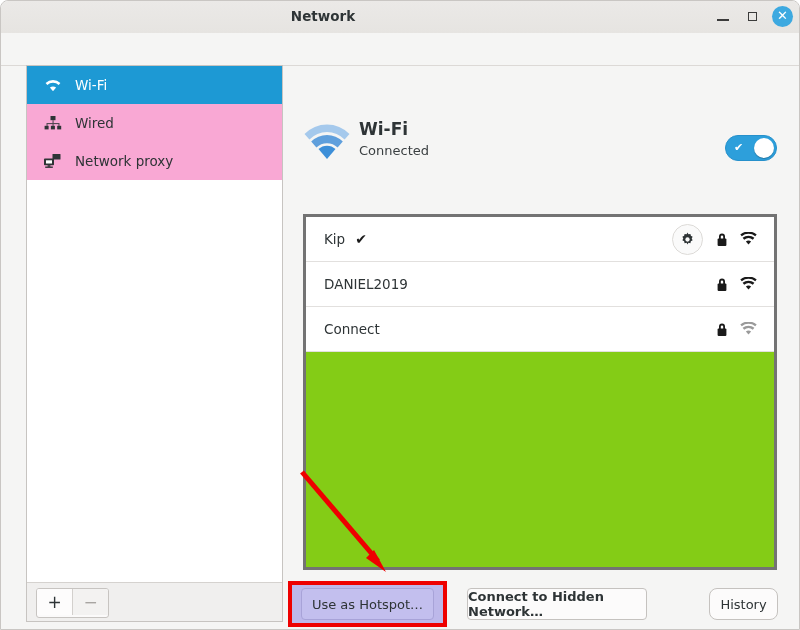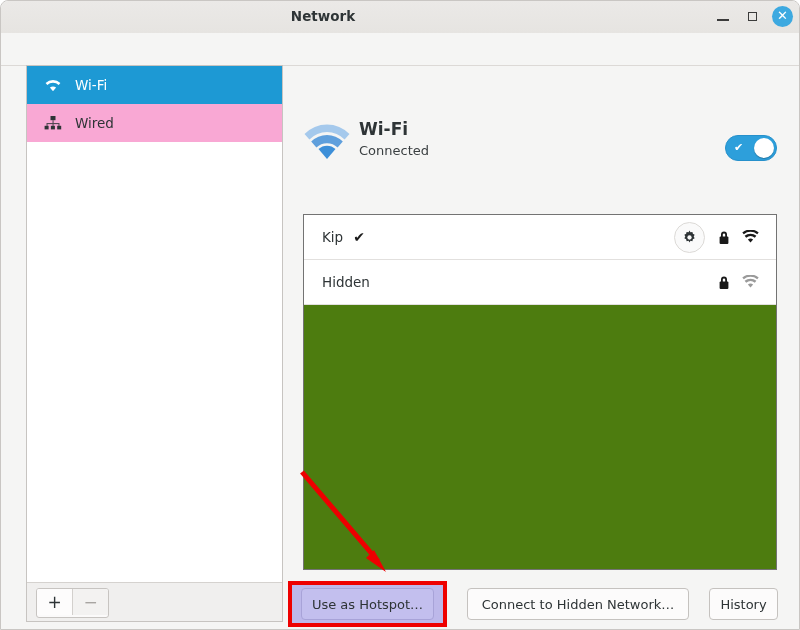--- a/index.html
+++ b/index.html
@@ -234,22 +234,22 @@
     font-size: 11px;
     line-height: 18px;
   }
 
   
   .net-frame {
     position: absolute;
     left: 302px; top: 213px;
     width: 474px;
     height: 356px;
-    background: #4d7c0f;
-    border: 1px solid #737373;
+    background: #84cc16;
+    border: 3px solid #737373;
     box-sizing: border-box;
   }
   .net-row {
     position: relative;
     height: 45px;
     display: flex;
     align-items: center;
     padding: 0 16px 0 18px;
     box-sizing: border-box;
     border-bottom: 1px solid #e2e0de;
@@ -318,25 +318,27 @@
   }
   .btn-hotspot {
     left: 300px; top: 587px;
     width: 133px;
     height: 32px;
     background: #c3bfee;
     border: 1px solid #a8a3d8;
   }
   .btn-hidden {
     left: 466px; top: 587px;
-    width: 222px;
+    width: 180px;
+    font-weight: bold;
   }
   .btn-history {
     left: 708px; top: 587px;
     width: 69px;
+    border-radius: 8px;
   }
 
   
   .arrow-svg {
     position: absolute;
     left: 0; top: 0;
     width: 800px;
     height: 630px;
     pointer-events: none;
   }
@@ -387,20 +389,32 @@
             <rect x="14.5" y="9.1" width="0.9" height="1.8" fill="#2e3436"></rect>
             <rect x="8.6" y="9.1" width="0.9" height="1.8" fill="#2e3436"></rect>
             <rect x="0.6" y="10.8" width="4" height="3.6" fill="#2e3436"></rect>
             <rect x="6.9" y="10.8" width="4" height="3.6" fill="#2e3436"></rect>
             <rect x="13.2" y="10.8" width="4" height="3.6" fill="#2e3436"></rect>
           </svg>
         </span>
         <span class="si-label">Wired</span>
       </div>
 
+      <div class="side-item">
+        <span class="si-icon">
+          <svg width="20" height="16" viewBox="0 0 20 16">
+            <rect x="9.5" y="1" width="8" height="5.6" rx="0.6" fill="#2e3436"></rect>
+            <rect x="1" y="5.6" width="10" height="6.6" rx="0.8" fill="#2e3436"></rect>
+            <rect x="3" y="7.3" width="6" height="3.2" fill="#ffffff"></rect>
+            <rect x="4.6" y="12.2" width="2.8" height="1.6" fill="#2e3436"></rect>
+            <rect x="2.2" y="13.5" width="7.6" height="1.4" fill="#2e3436"></rect>
+          </svg>
+        </span>
+        <span class="si-label">Network proxy</span>
+      </div>
     </div>
 
     <div class="sidebar-toolbar">
       <div class="pm-group">
         <div class="pm-btn">+</div>
         <div class="pm-btn minus">−</div>
       </div>
     </div>
   </div>
 
@@ -440,33 +454,50 @@
       </span>
       <span class="sig-ico">
         <svg width="17" height="14" viewBox="0 0 17 14">
           <path d="M8.5 12.6 L5.9 9.6 A4.2 4.2 0 0 1 11.1 9.6 Z" fill="#1a1a1a"></path>
           <path d="M2.6 5.8 A9.2 9.2 0 0 1 14.4 5.8 L12.8 7.7 A6.8 6.8 0 0 0 4.2 7.7 Z" fill="#1a1a1a"></path>
           <path d="M0.3 2.4 A13 13 0 0 1 16.7 2.4 L15.2 4.2 A10.7 10.7 0 0 0 1.8 4.2 Z" fill="#1a1a1a"></path>
         </svg>
       </span>
     </div>
 
-
-
     <div class="net-row">
-      <span class="net-name">Hidden</span>
+      <span class="net-name">DANIEL2019</span>
       <span class="net-spacer"></span>
       <span class="lock-ico">
         <svg width="12" height="15" viewBox="0 0 12 15">
           <path d="M3 7 V4.6 A3 3 0 0 1 9 4.6 V7 H7.2 V4.6 A1.2 1.2 0 0 0 4.8 4.6 V7 Z" fill="#1a1a1a"></path>
           <rect x="1.6" y="6.6" width="8.8" height="7.4" rx="1" fill="#1a1a1a"></rect>
         </svg>
       </span>
       <span class="sig-ico">
         <svg width="17" height="14" viewBox="0 0 17 14">
+          <path d="M8.5 12.6 L5.9 9.6 A4.2 4.2 0 0 1 11.1 9.6 Z" fill="#1a1a1a"></path>
+          <path d="M2.6 5.8 A9.2 9.2 0 0 1 14.4 5.8 L12.8 7.7 A6.8 6.8 0 0 0 4.2 7.7 Z" fill="#1a1a1a"></path>
+          <path d="M0.3 2.4 A13 13 0 0 1 16.7 2.4 L15.2 4.2 A10.7 10.7 0 0 0 1.8 4.2 Z" fill="#1a1a1a"></path>
+        </svg>
+      </span>
+    </div>
+
+
+    <div class="net-row">
+      <span class="net-name">Connect</span>
+      <span class="net-spacer"></span>
+      <span class="lock-ico">
+        <svg width="12" height="15" viewBox="0 0 12 15">
+          <path d="M3 7 V4.6 A3 3 0 0 1 9 4.6 V7 H7.2 V4.6 A1.2 1.2 0 0 0 4.8 4.6 V7 Z" fill="#1a1a1a"></path>
+          <rect x="1.6" y="6.6" width="8.8" height="7.4" rx="1" fill="#1a1a1a"></rect>
+        </svg>
+      </span>
+      <span class="sig-ico">
+        <svg width="17" height="14" viewBox="0 0 17 14">
           <path d="M8.5 12.6 L5.9 9.6 A4.2 4.2 0 0 1 11.1 9.6 Z" fill="#9a9a9a"></path>
           <path d="M2.6 5.8 A9.2 9.2 0 0 1 14.4 5.8 L12.8 7.7 A6.8 6.8 0 0 0 4.2 7.7 Z" fill="#9a9a9a"></path>
           <path d="M0.3 2.4 A13 13 0 0 1 16.7 2.4 L15.2 4.2 A10.7 10.7 0 0 0 1.8 4.2 Z" fill="#9a9a9a"></path>
         </svg>
       </span>
     </div>
   </div>
 
   <svg class="arrow-svg">
     <line x1="301" y1="471" x2="377" y2="560" stroke="#ee0000" stroke-width="5"></line>

